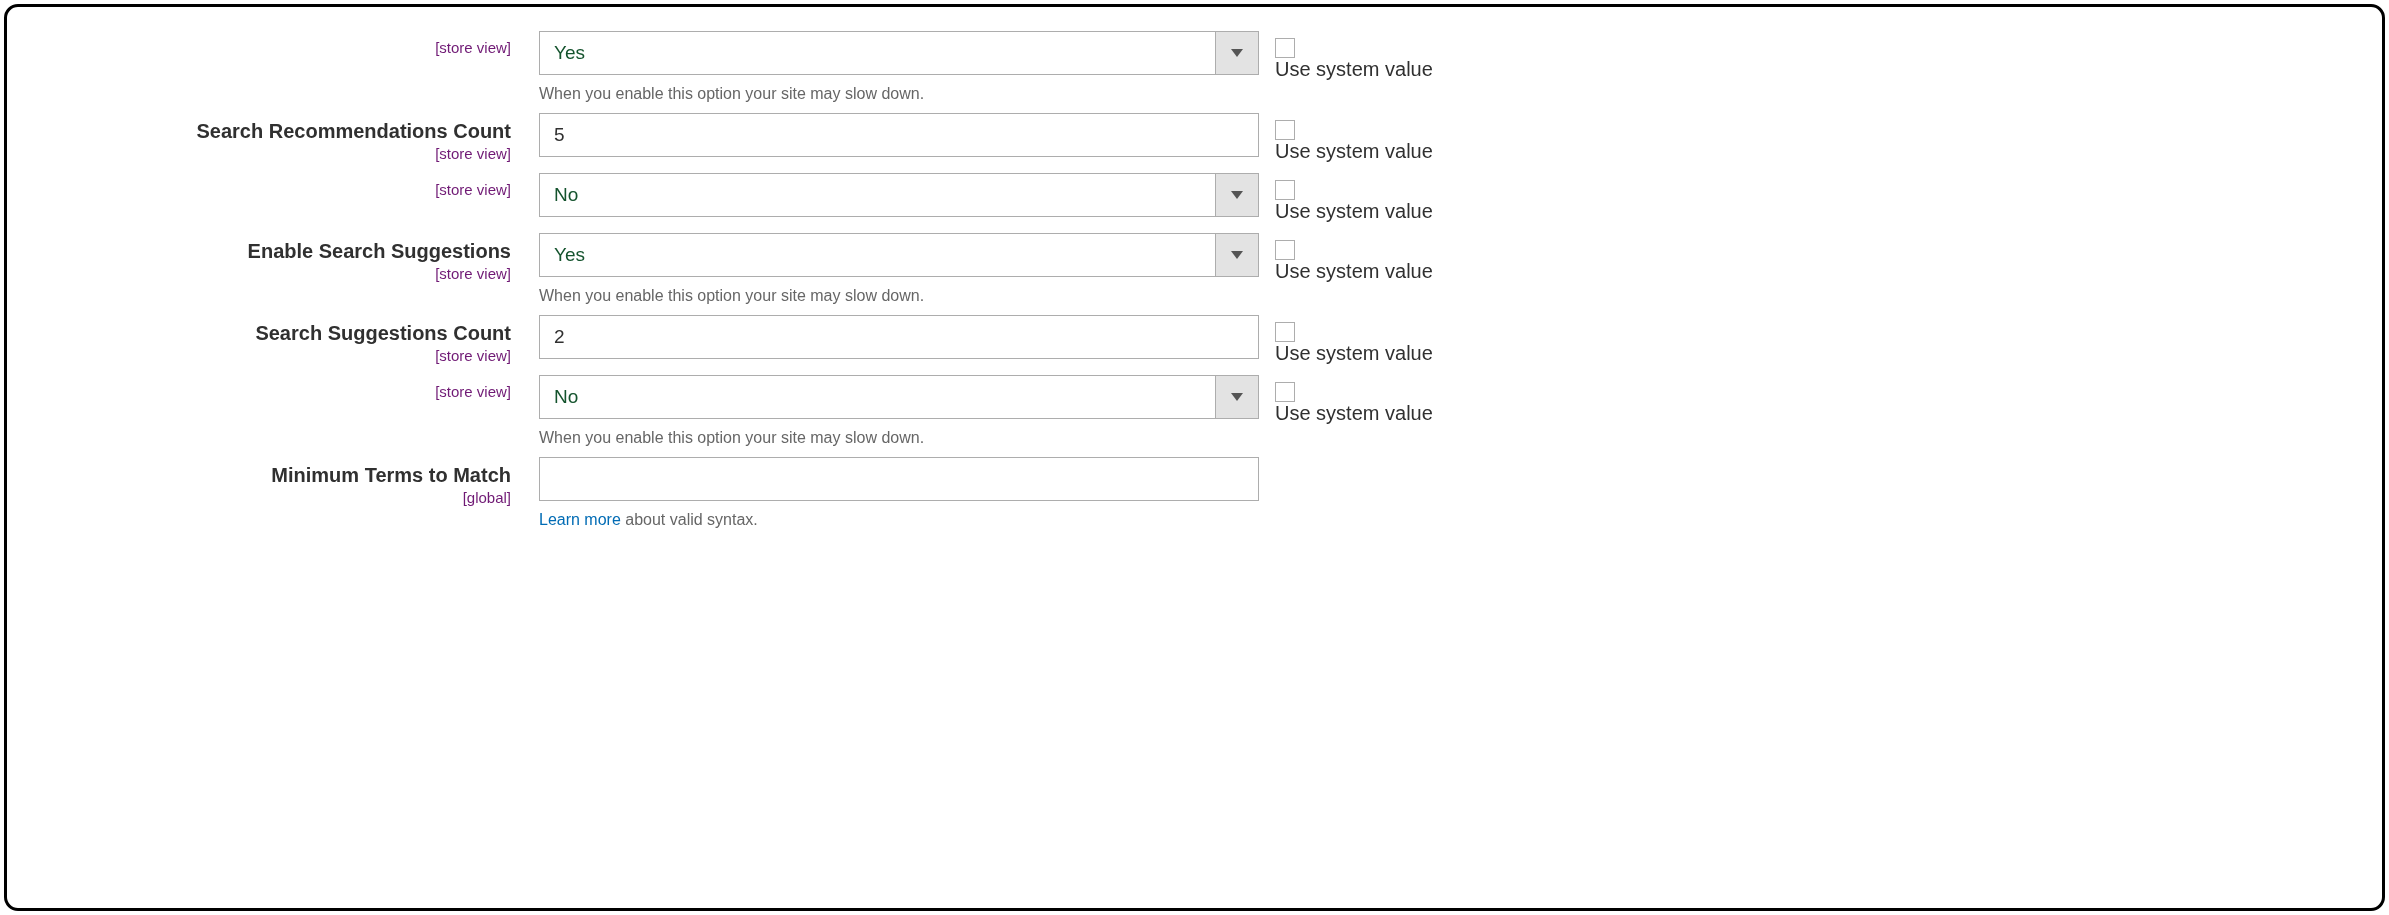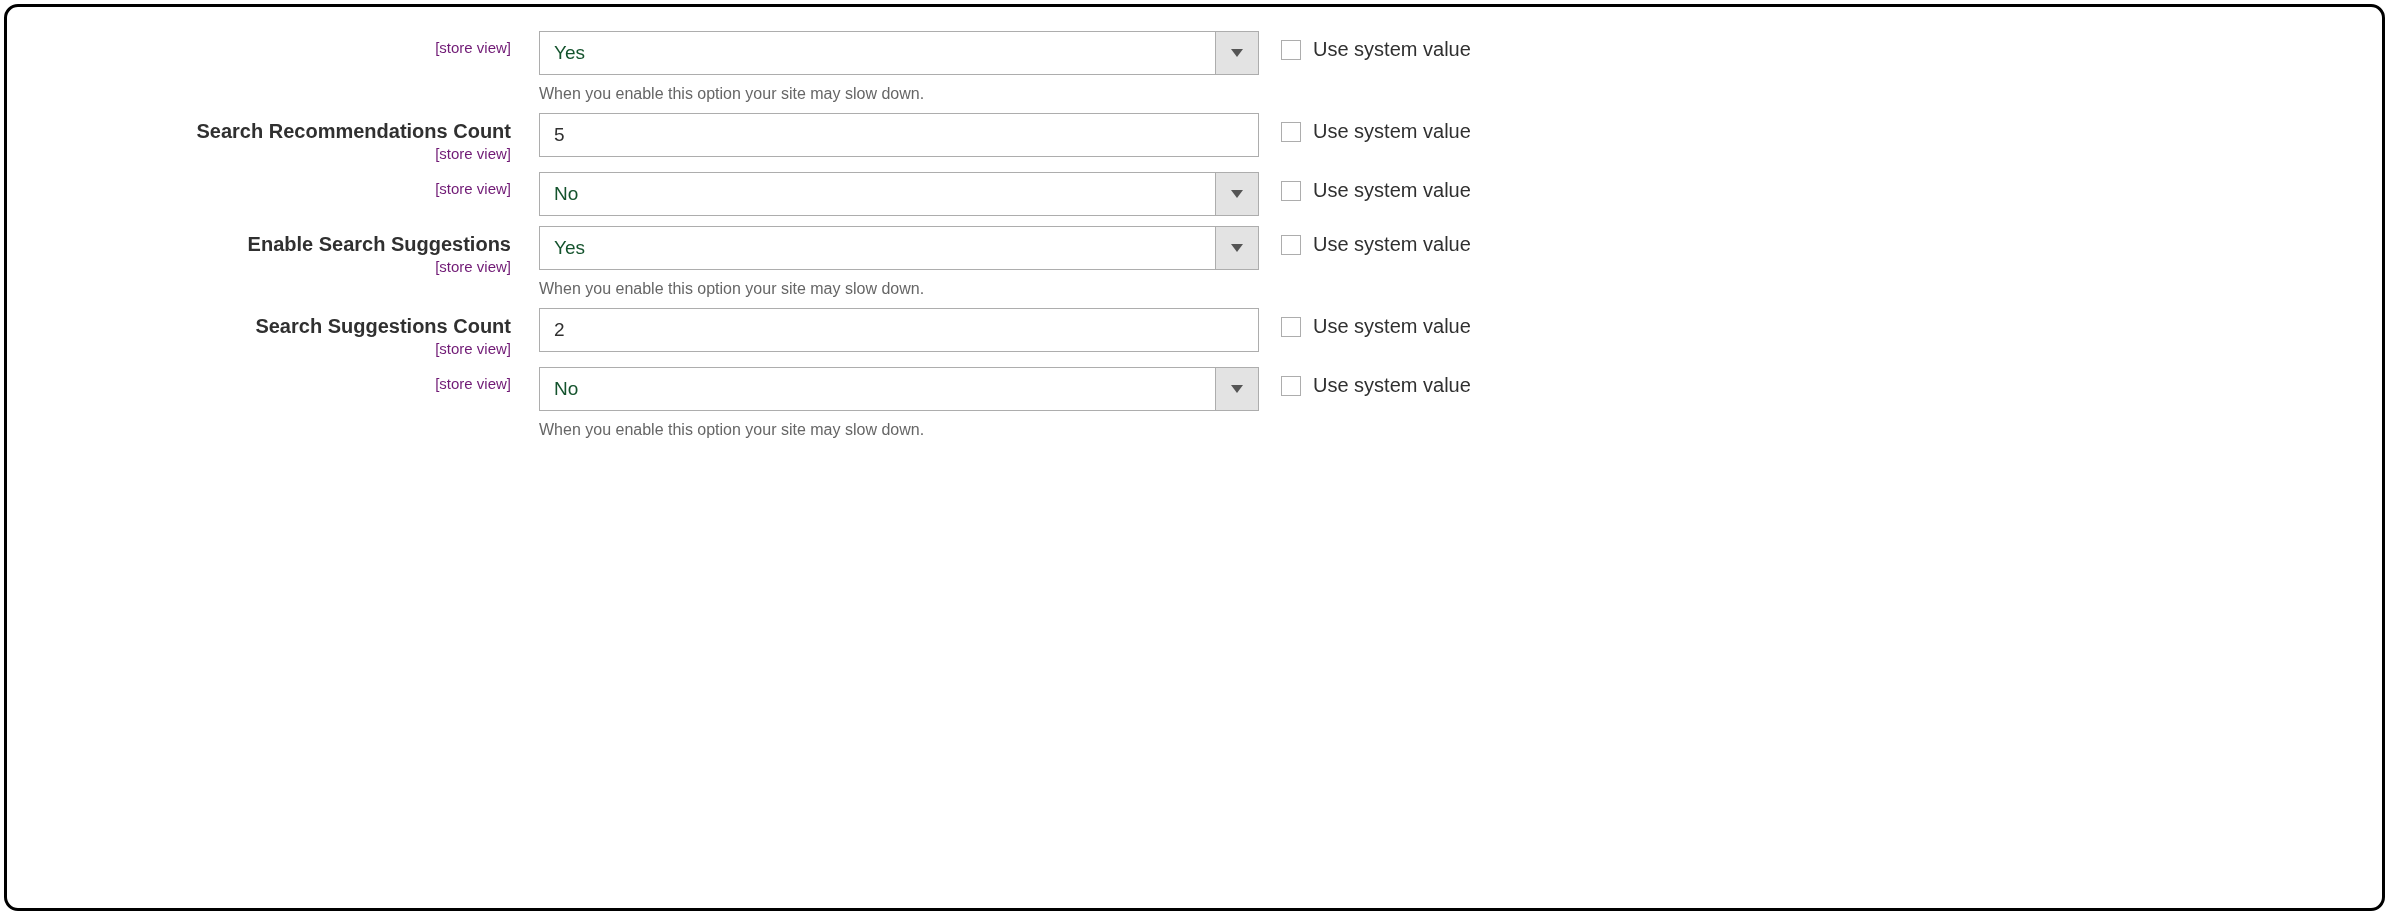--- a/index.html
+++ b/index.html
@@ -41,23 +41,23 @@
     font-size: 15px;
     color: #701a75;
     margin-top: 2px;
   }
   .control-col {
     width: 720px;
     min-width: 720px;
   }
   .post-col {
     display: flex;
-    align-items: center;
-    padding-left: 22px;
+    padding-left: 16px;
     padding-top: 7px;
+    flex-direction: column;
   }
   .text-input {
     width: 100%;
     height: 44px;
     font-size: 19px;
     padding: 0 14px;
     border: 1px solid #adadad;
     background: #fff;
     color: #303030;
   }
@@ -219,14 +219,27 @@
         </div>
       </div>
       <div class="hint">When you enable this option your site may slow down.</div>
     </div>
     <div class="post-col">
       <span class="checkbox"></span>
       <span class="checkbox-label">Use system value</span>
     </div>
   </div>
 
+  <div class="row spaced" style="margin-bottom:0;">
+    <div class="label-col">
+      <div class="label-main">Minimum Terms to Match</div>
+      <div class="label-scope">[global]</div>
+    </div>
+    <div class="control-col">
+      <input class="text-input" type="text" value="" style="">
+      <div class="hint">
+        <a href="#">Learn more</a><span> about valid syntax.</span>
+      </div>
+    </div>
+    <div class="post-col"></div>
+  </div>
 
 </div>
 
 </body></html>

